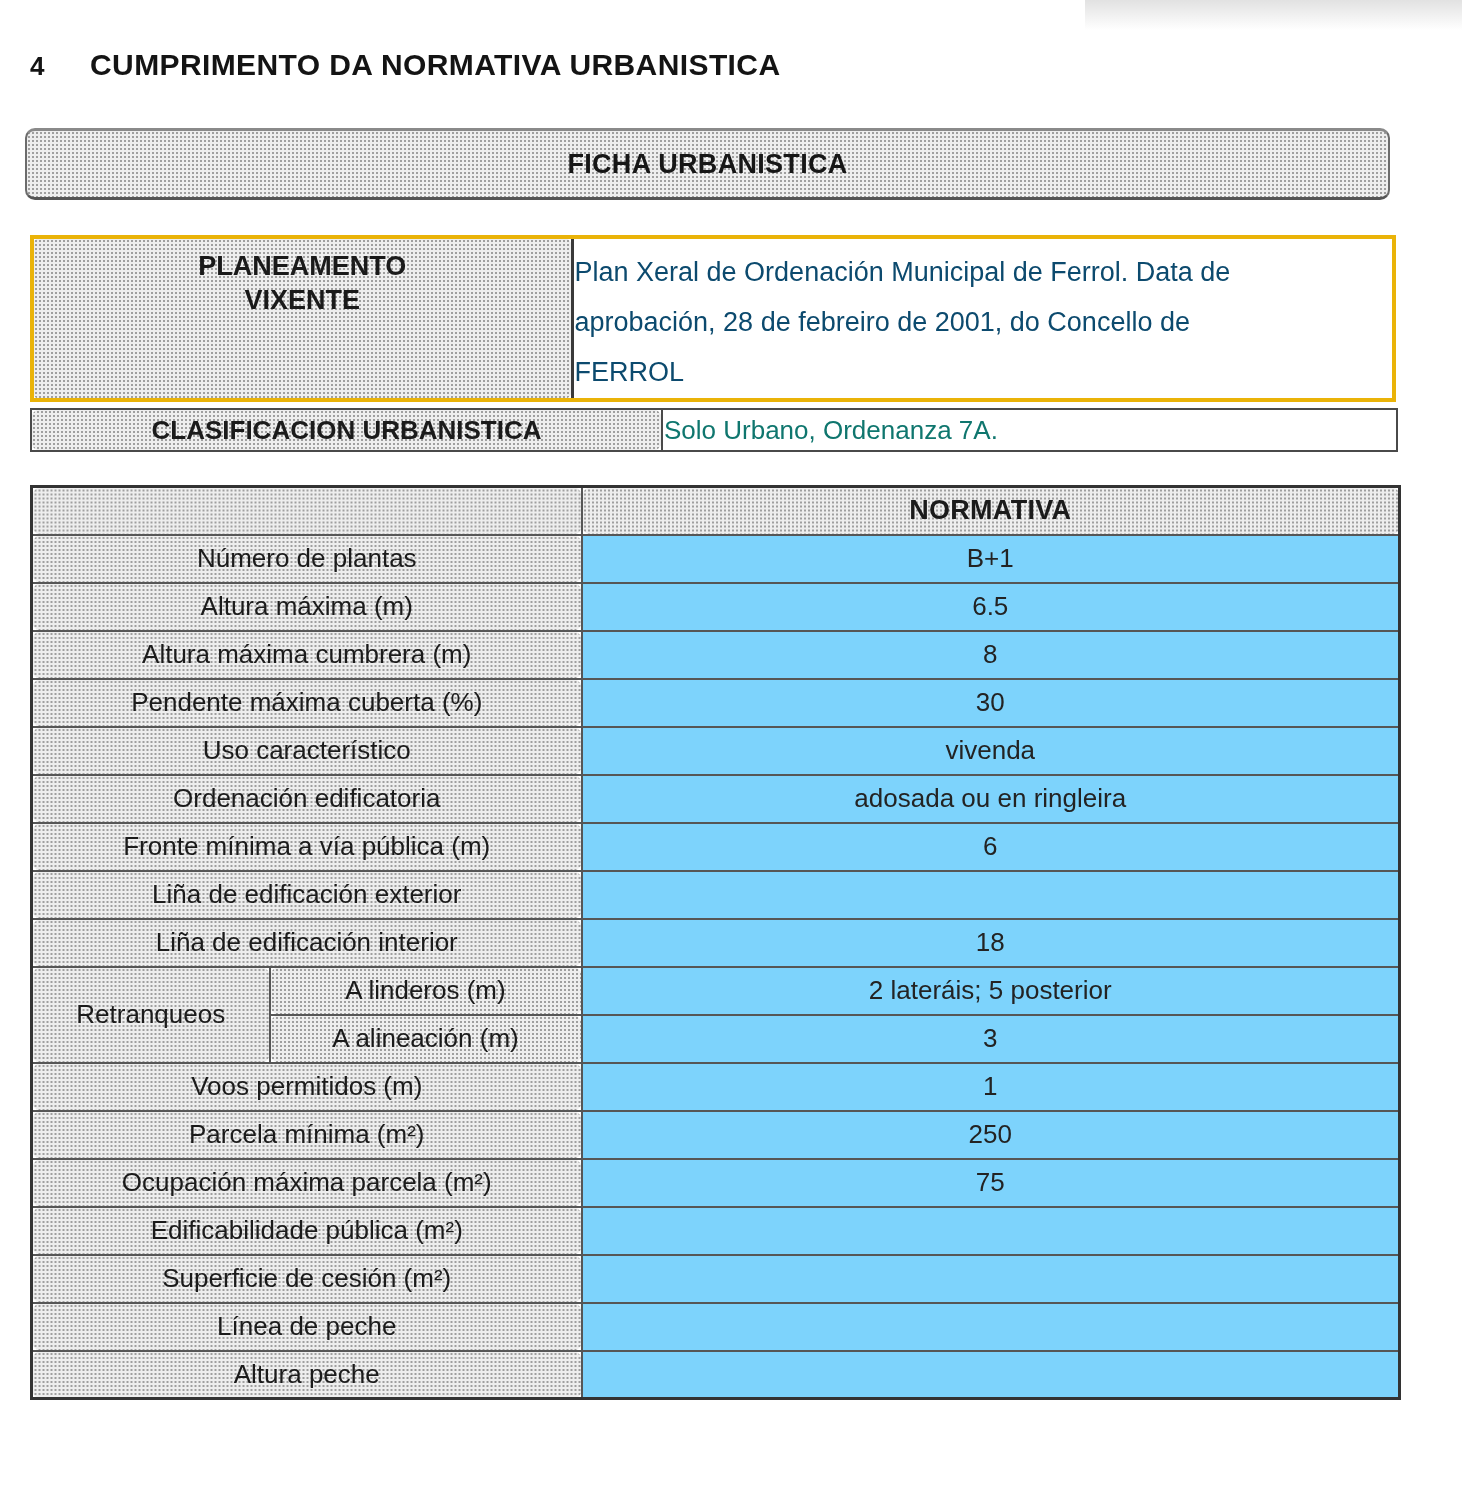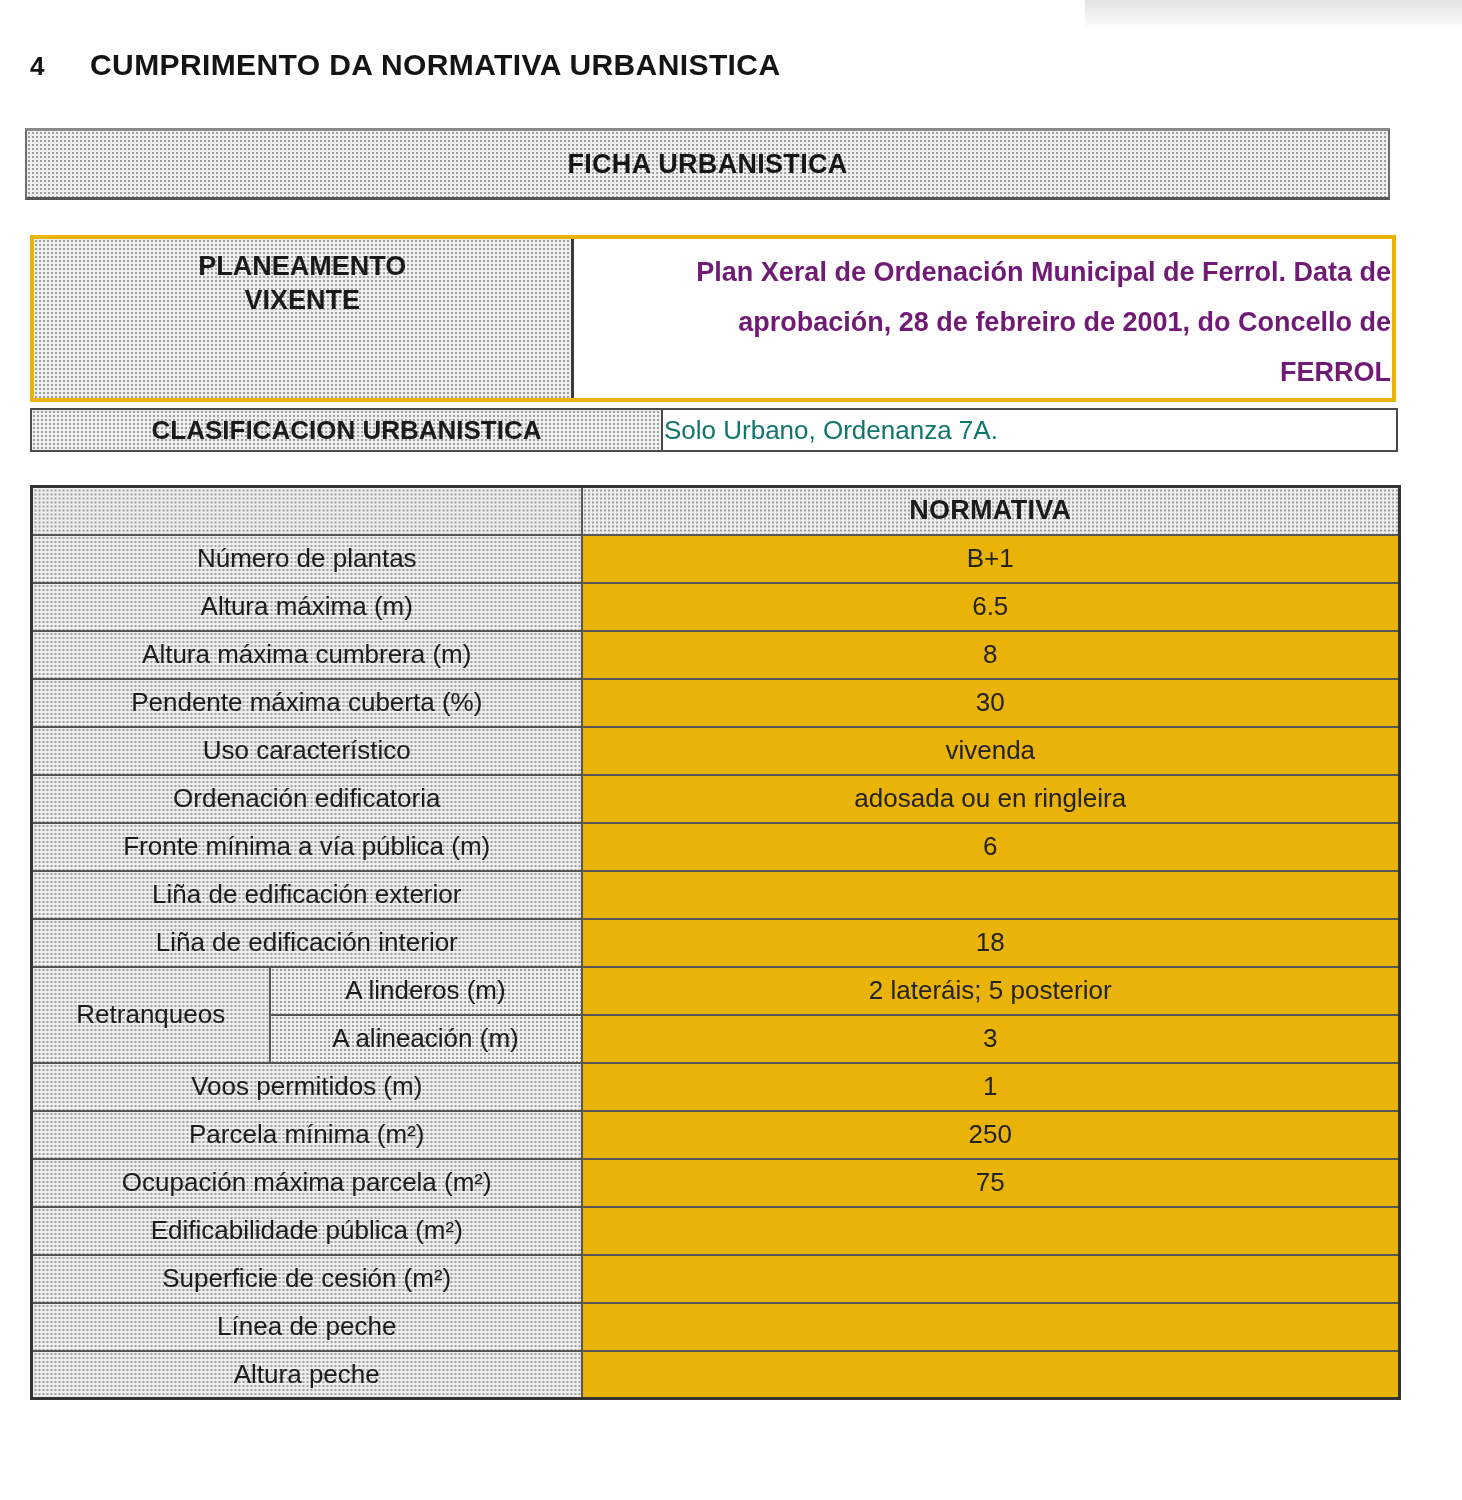--- a/index.html
+++ b/index.html
@@ -18,20 +18,21 @@
     position: absolute; top: 0; left: 1085px; width: 377px; height: 30px;
     background: linear-gradient(to bottom, rgba(190,190,190,0.45), rgba(255,255,255,0));
     pointer-events: none;
   }
 
   
   .dotted {
     background-color: #eeeeee;
     background-image: radial-gradient(#9f9f9f 1px, rgba(0,0,0,0) 1.3px);
     background-size: 4px 4px;
+    border-radius: 10px;
   }
 
   .doc-heading {
     position: absolute; top: 48px; left: 30px;
     font-weight: bold; font-size: 30px; letter-spacing: 0.4px; color: #141414;
     display: flex; align-items: baseline;
   }
   .sec-num { font-size: 26px; width: 60px; }
 
   .ficha-bar {
@@ -51,41 +52,41 @@
   }
 
   
   table.planeamento { top: 235px; width: 1366px; border: 4px solid #eab308; }
   table.planeamento td { border: 3px solid #3a3a3a; height: 151px; vertical-align: top; }
   td.plan-label {
     width: 540px; text-align: center; font-weight: bold; font-size: 27px;
     line-height: 34px; padding-top: 10px; color: #1a1a1a;
   }
   td.plan-value {
-    text-align: right; font-weight: bold; font-size: 27px;
-    line-height: 50px; padding-top: 8px; color: #701a75;
+    text-align: left; font-weight: normal; font-size: 27px;
+    line-height: 50px; padding-top: 8px; color: #0c4a6e;
   }
   .pre { white-space: pre-line; }
 
   
   table.clasificacion { top: 408px; width: 1368px; border: 2px solid #4a4a4a; }
   table.clasificacion td { border: 2px solid #4a4a4a; height: 42px; vertical-align: middle; }
   td.clas-label { width: 631px; text-align: center; font-weight: bold; font-size: 26px; }
   td.clas-value { text-align: left; font-size: 26px; color: #0f766e; margin-top: 36px; }
 
   
   table.normativa { top: 485px; width: 1368px; border: 3px solid #333333; }
   table.normativa td {
     border: 2px solid #565656;
     height: 48px; vertical-align: middle;
     font-size: 26px; text-align: center;
     overflow: hidden;
   }
   table.normativa td.hdr { font-weight: bold; font-size: 27px; letter-spacing: 0.3px; }
-  table.normativa td.value-cell { background: #eab308; color: #232323; }
+  table.normativa td.value-cell { background: #7dd3fc; color: #232323; }
   table.normativa td.group-cell { font-size: 26px; }
 </style>
 </head>
 <body>
 
 <div class="scan-smudge"></div>
 
 <div class="doc-heading">
   <span class="sec-num">4</span>
   <span>CUMPRIMENTO DA NORMATIVA URBANISTICA</span>

